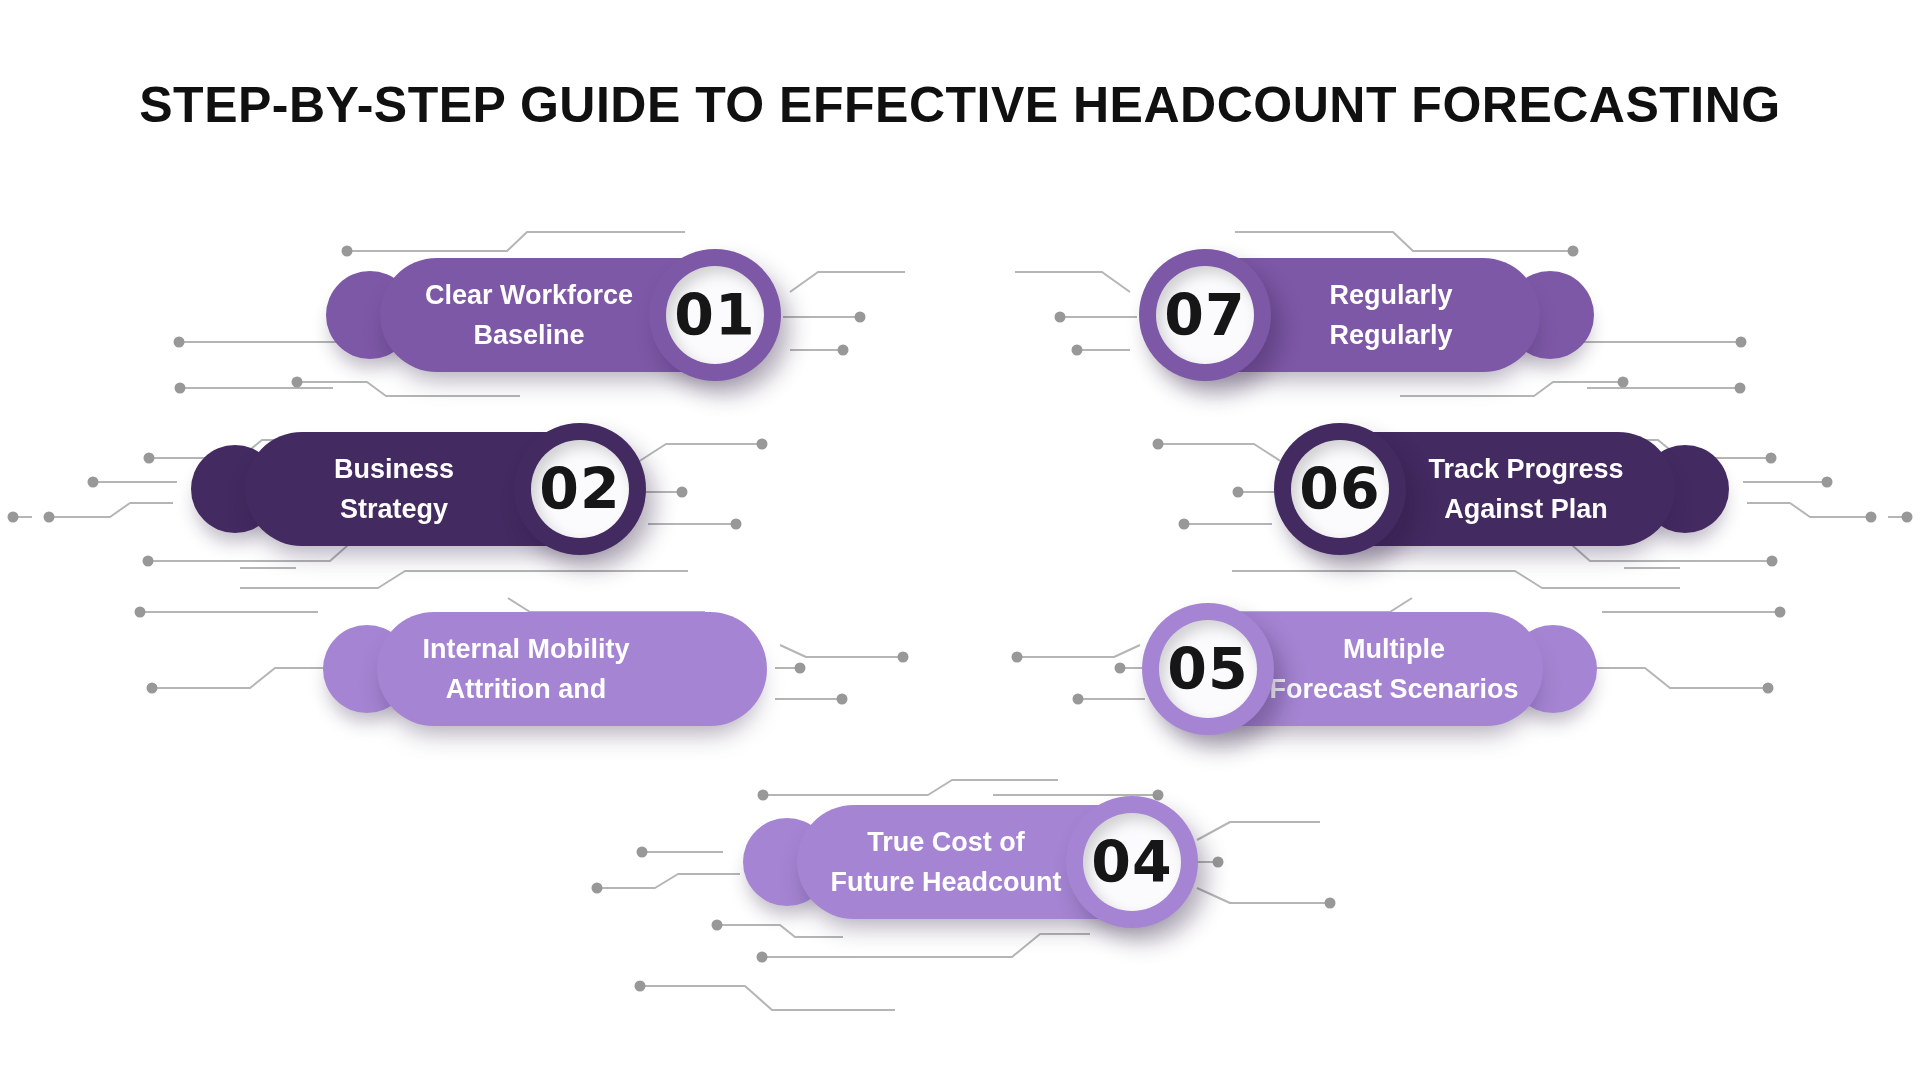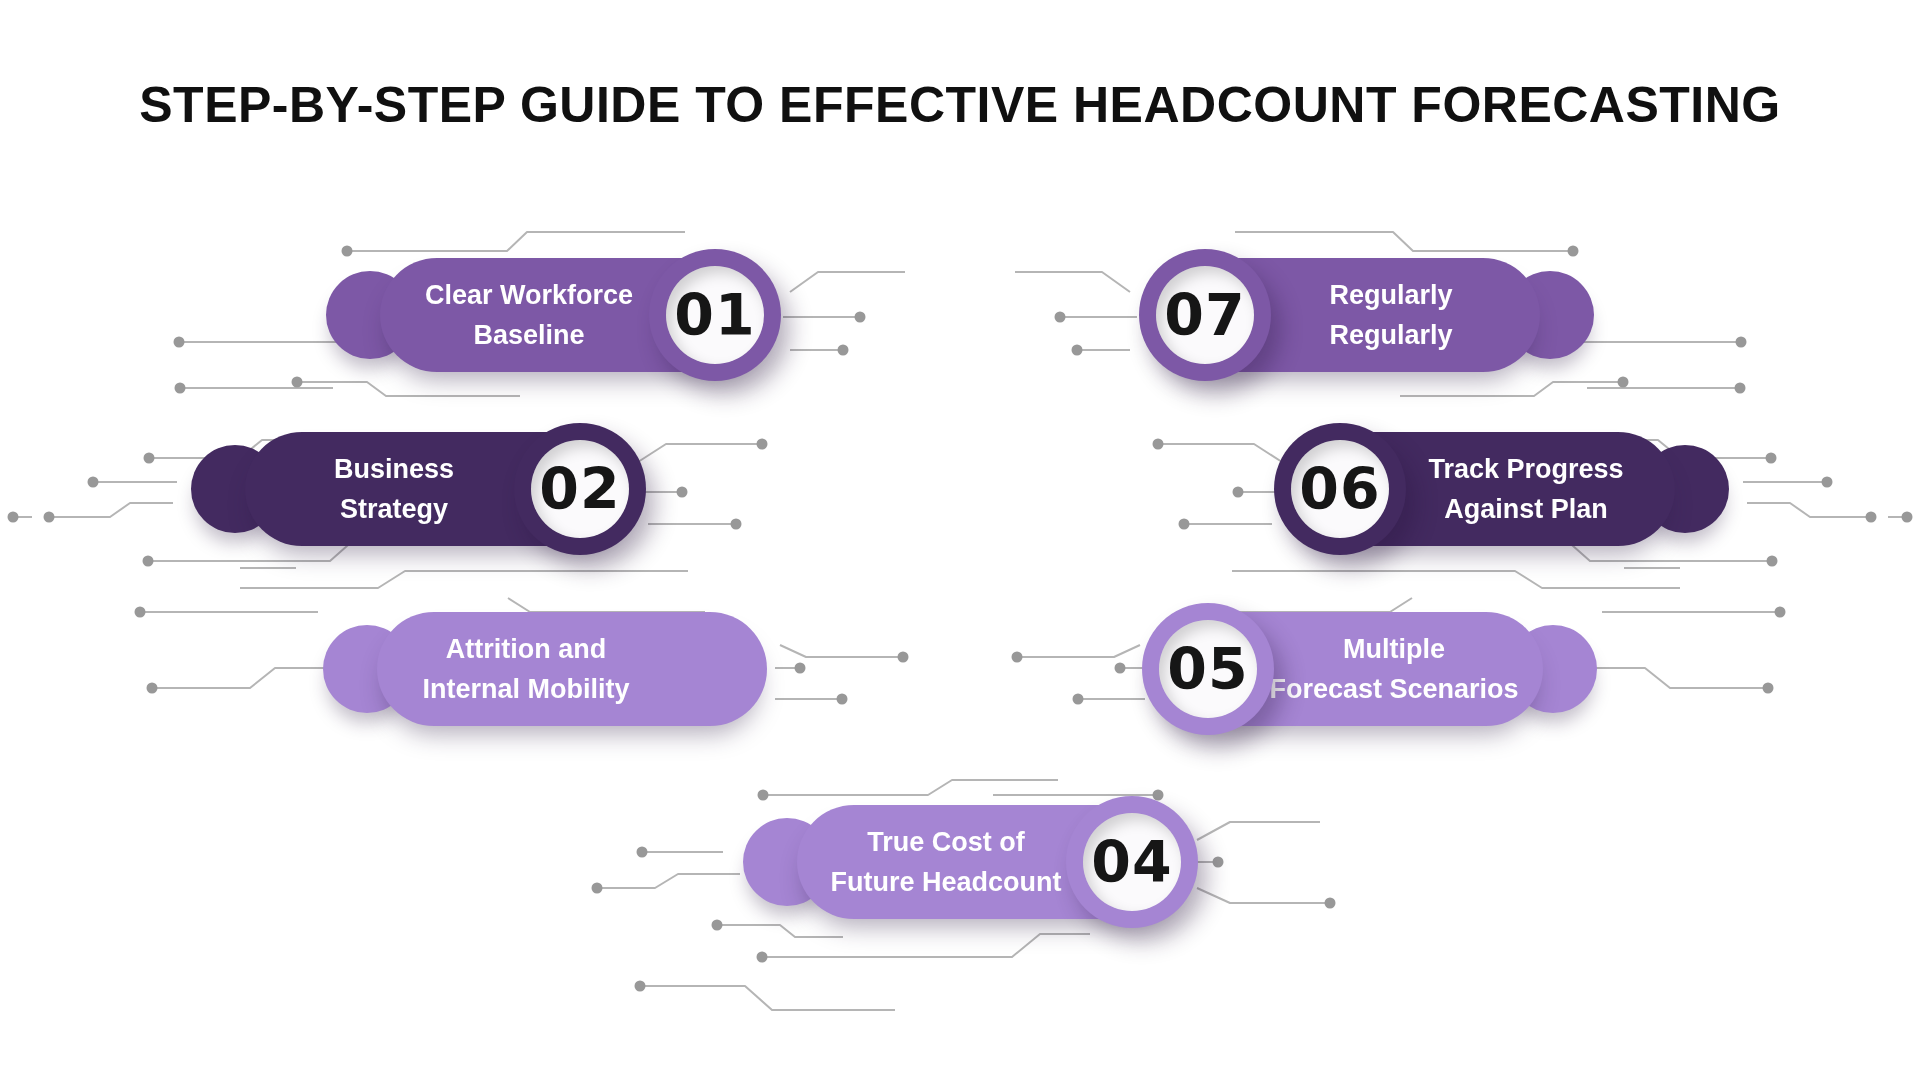--- a/index.html
+++ b/index.html
@@ -186,22 +186,22 @@
     <div class="ring">
       <div class="ring-inner">
         <span class="num">02</span>
       </div>
     </div>
   </div>
 
   <div class="step step--left tone-light" id="s3">
     <div class="bump"></div>
     <div class="pill">
+      <span class="label-line">Internal Mobility</span>
       <span class="label-line">Attrition and</span>
-      <span class="label-line">Internal Mobility</span>
     </div>
   </div>
 
   <div class="step step--left tone-light" id="s4">
     <div class="bump"></div>
     <div class="pill">
       <span class="label-line">True Cost of</span>
       <span class="label-line">Future Headcount</span>
     </div>
     <div class="ring">

